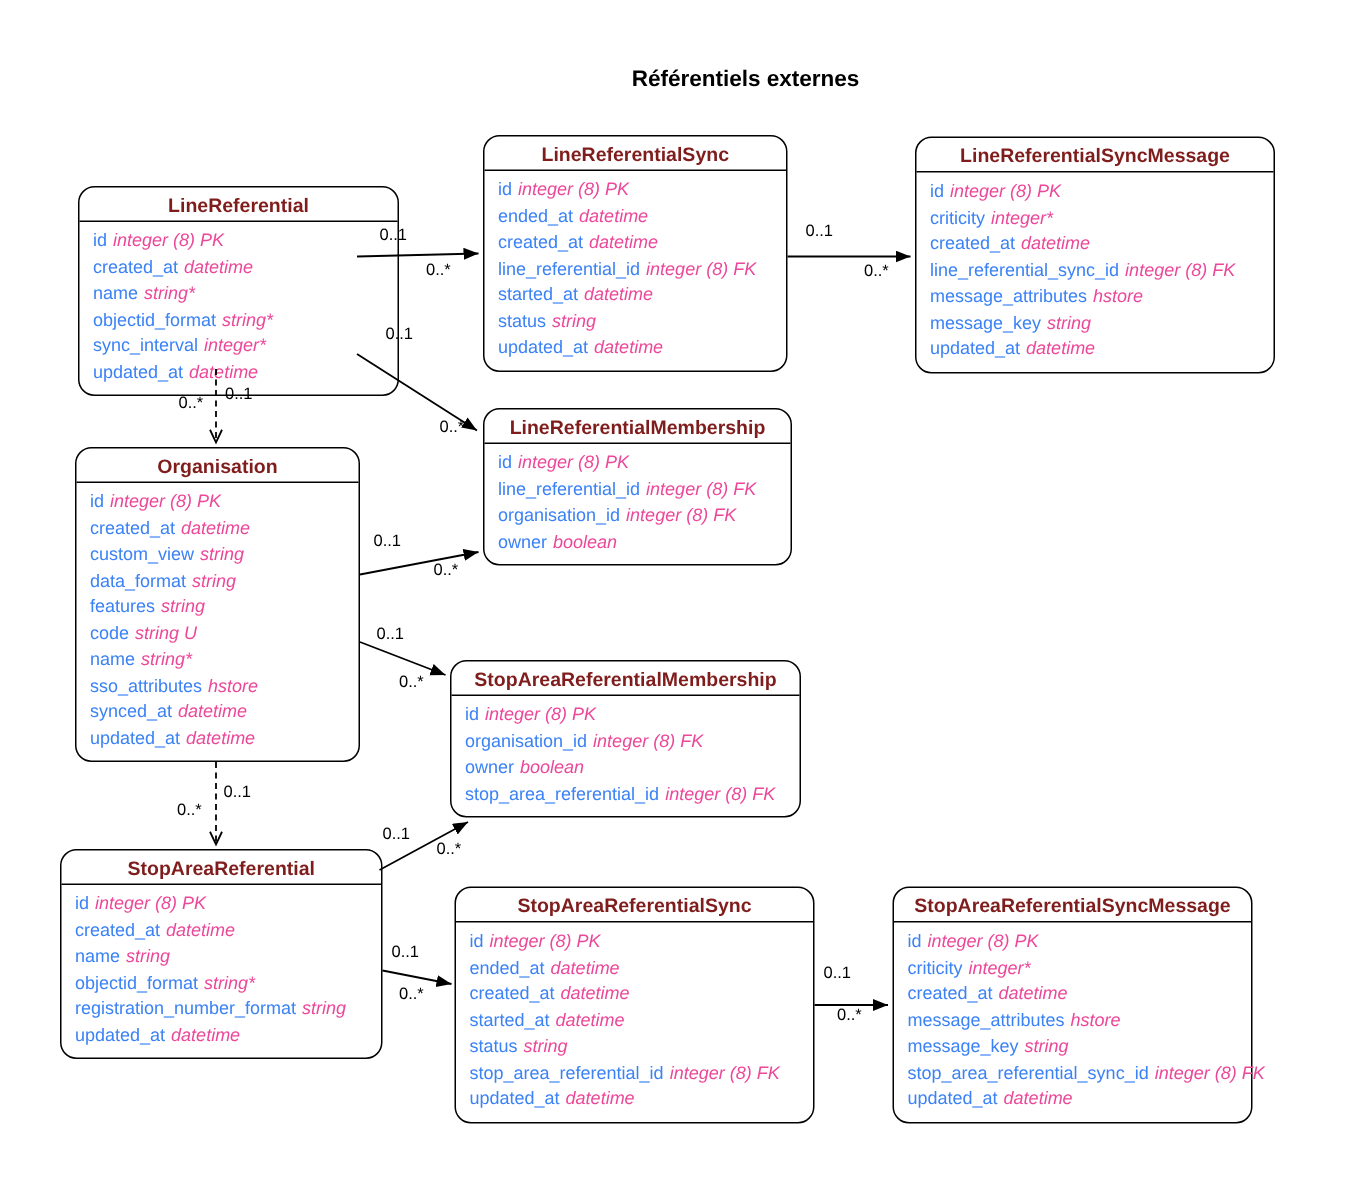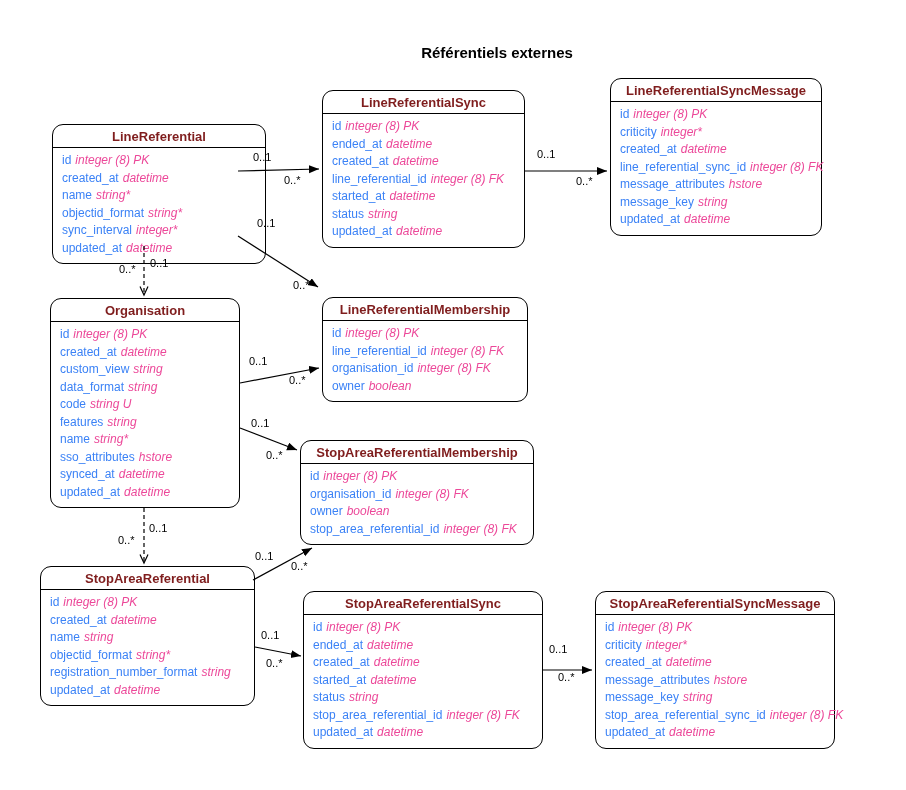--- a/index.html
+++ b/index.html
@@ -43,50 +43,50 @@
       <div class="row"><span class="fn">id</span><span class="ft">integer (8) PK</span></div>
       <div class="row"><span class="fn">ended_at</span><span class="ft">datetime</span></div>
       <div class="row"><span class="fn">created_at</span><span class="ft">datetime</span></div>
       <div class="row"><span class="fn">line_referential_id</span><span class="ft">integer (8) FK</span></div>
       <div class="row"><span class="fn">started_at</span><span class="ft">datetime</span></div>
       <div class="row"><span class="fn">status</span><span class="ft">string</span></div>
       <div class="row"><span class="fn">updated_at</span><span class="ft">datetime</span></div>
     </div>
   </div>
 
-  <div class="table" style="left:610px;top:78px;width:212px">
+  <div class="table" style="left:610px;top:91px;width:240px">
     <div class="thead">LineReferentialSyncMessage</div>
     <div class="tbody">
       <div class="row"><span class="fn">id</span><span class="ft">integer (8) PK</span></div>
       <div class="row"><span class="fn">criticity</span><span class="ft">integer*</span></div>
       <div class="row"><span class="fn">created_at</span><span class="ft">datetime</span></div>
       <div class="row"><span class="fn">line_referential_sync_id</span><span class="ft">integer (8) FK</span></div>
       <div class="row"><span class="fn">message_attributes</span><span class="ft">hstore</span></div>
       <div class="row"><span class="fn">message_key</span><span class="ft">string</span></div>
       <div class="row"><span class="fn">updated_at</span><span class="ft">datetime</span></div>
     </div>
   </div>
 
   <div class="table" style="left:50px;top:298px;width:190px">
     <div class="thead">Organisation</div>
     <div class="tbody">
       <div class="row"><span class="fn">id</span><span class="ft">integer (8) PK</span></div>
       <div class="row"><span class="fn">created_at</span><span class="ft">datetime</span></div>
       <div class="row"><span class="fn">custom_view</span><span class="ft">string</span></div>
       <div class="row"><span class="fn">data_format</span><span class="ft">string</span></div>
+      <div class="row"><span class="fn">features</span><span class="ft">string</span></div>
       <div class="row"><span class="fn">code</span><span class="ft">string U</span></div>
-      <div class="row"><span class="fn">features</span><span class="ft">string</span></div>
       <div class="row"><span class="fn">name</span><span class="ft">string*</span></div>
       <div class="row"><span class="fn">sso_attributes</span><span class="ft">hstore</span></div>
       <div class="row"><span class="fn">synced_at</span><span class="ft">datetime</span></div>
       <div class="row"><span class="fn">updated_at</span><span class="ft">datetime</span></div>
     </div>
   </div>
 
-  <div class="table" style="left:322px;top:297px;width:206px">
+  <div class="table" style="left:322px;top:272px;width:206px">
     <div class="thead">LineReferentialMembership</div>
     <div class="tbody">
       <div class="row"><span class="fn">id</span><span class="ft">integer (8) PK</span></div>
       <div class="row"><span class="fn">line_referential_id</span><span class="ft">integer (8) FK</span></div>
       <div class="row"><span class="fn">organisation_id</span><span class="ft">integer (8) FK</span></div>
       <div class="row"><span class="fn">owner</span><span class="ft">boolean</span></div>
     </div>
   </div>
 
   <div class="table" style="left:300px;top:440px;width:234px">

